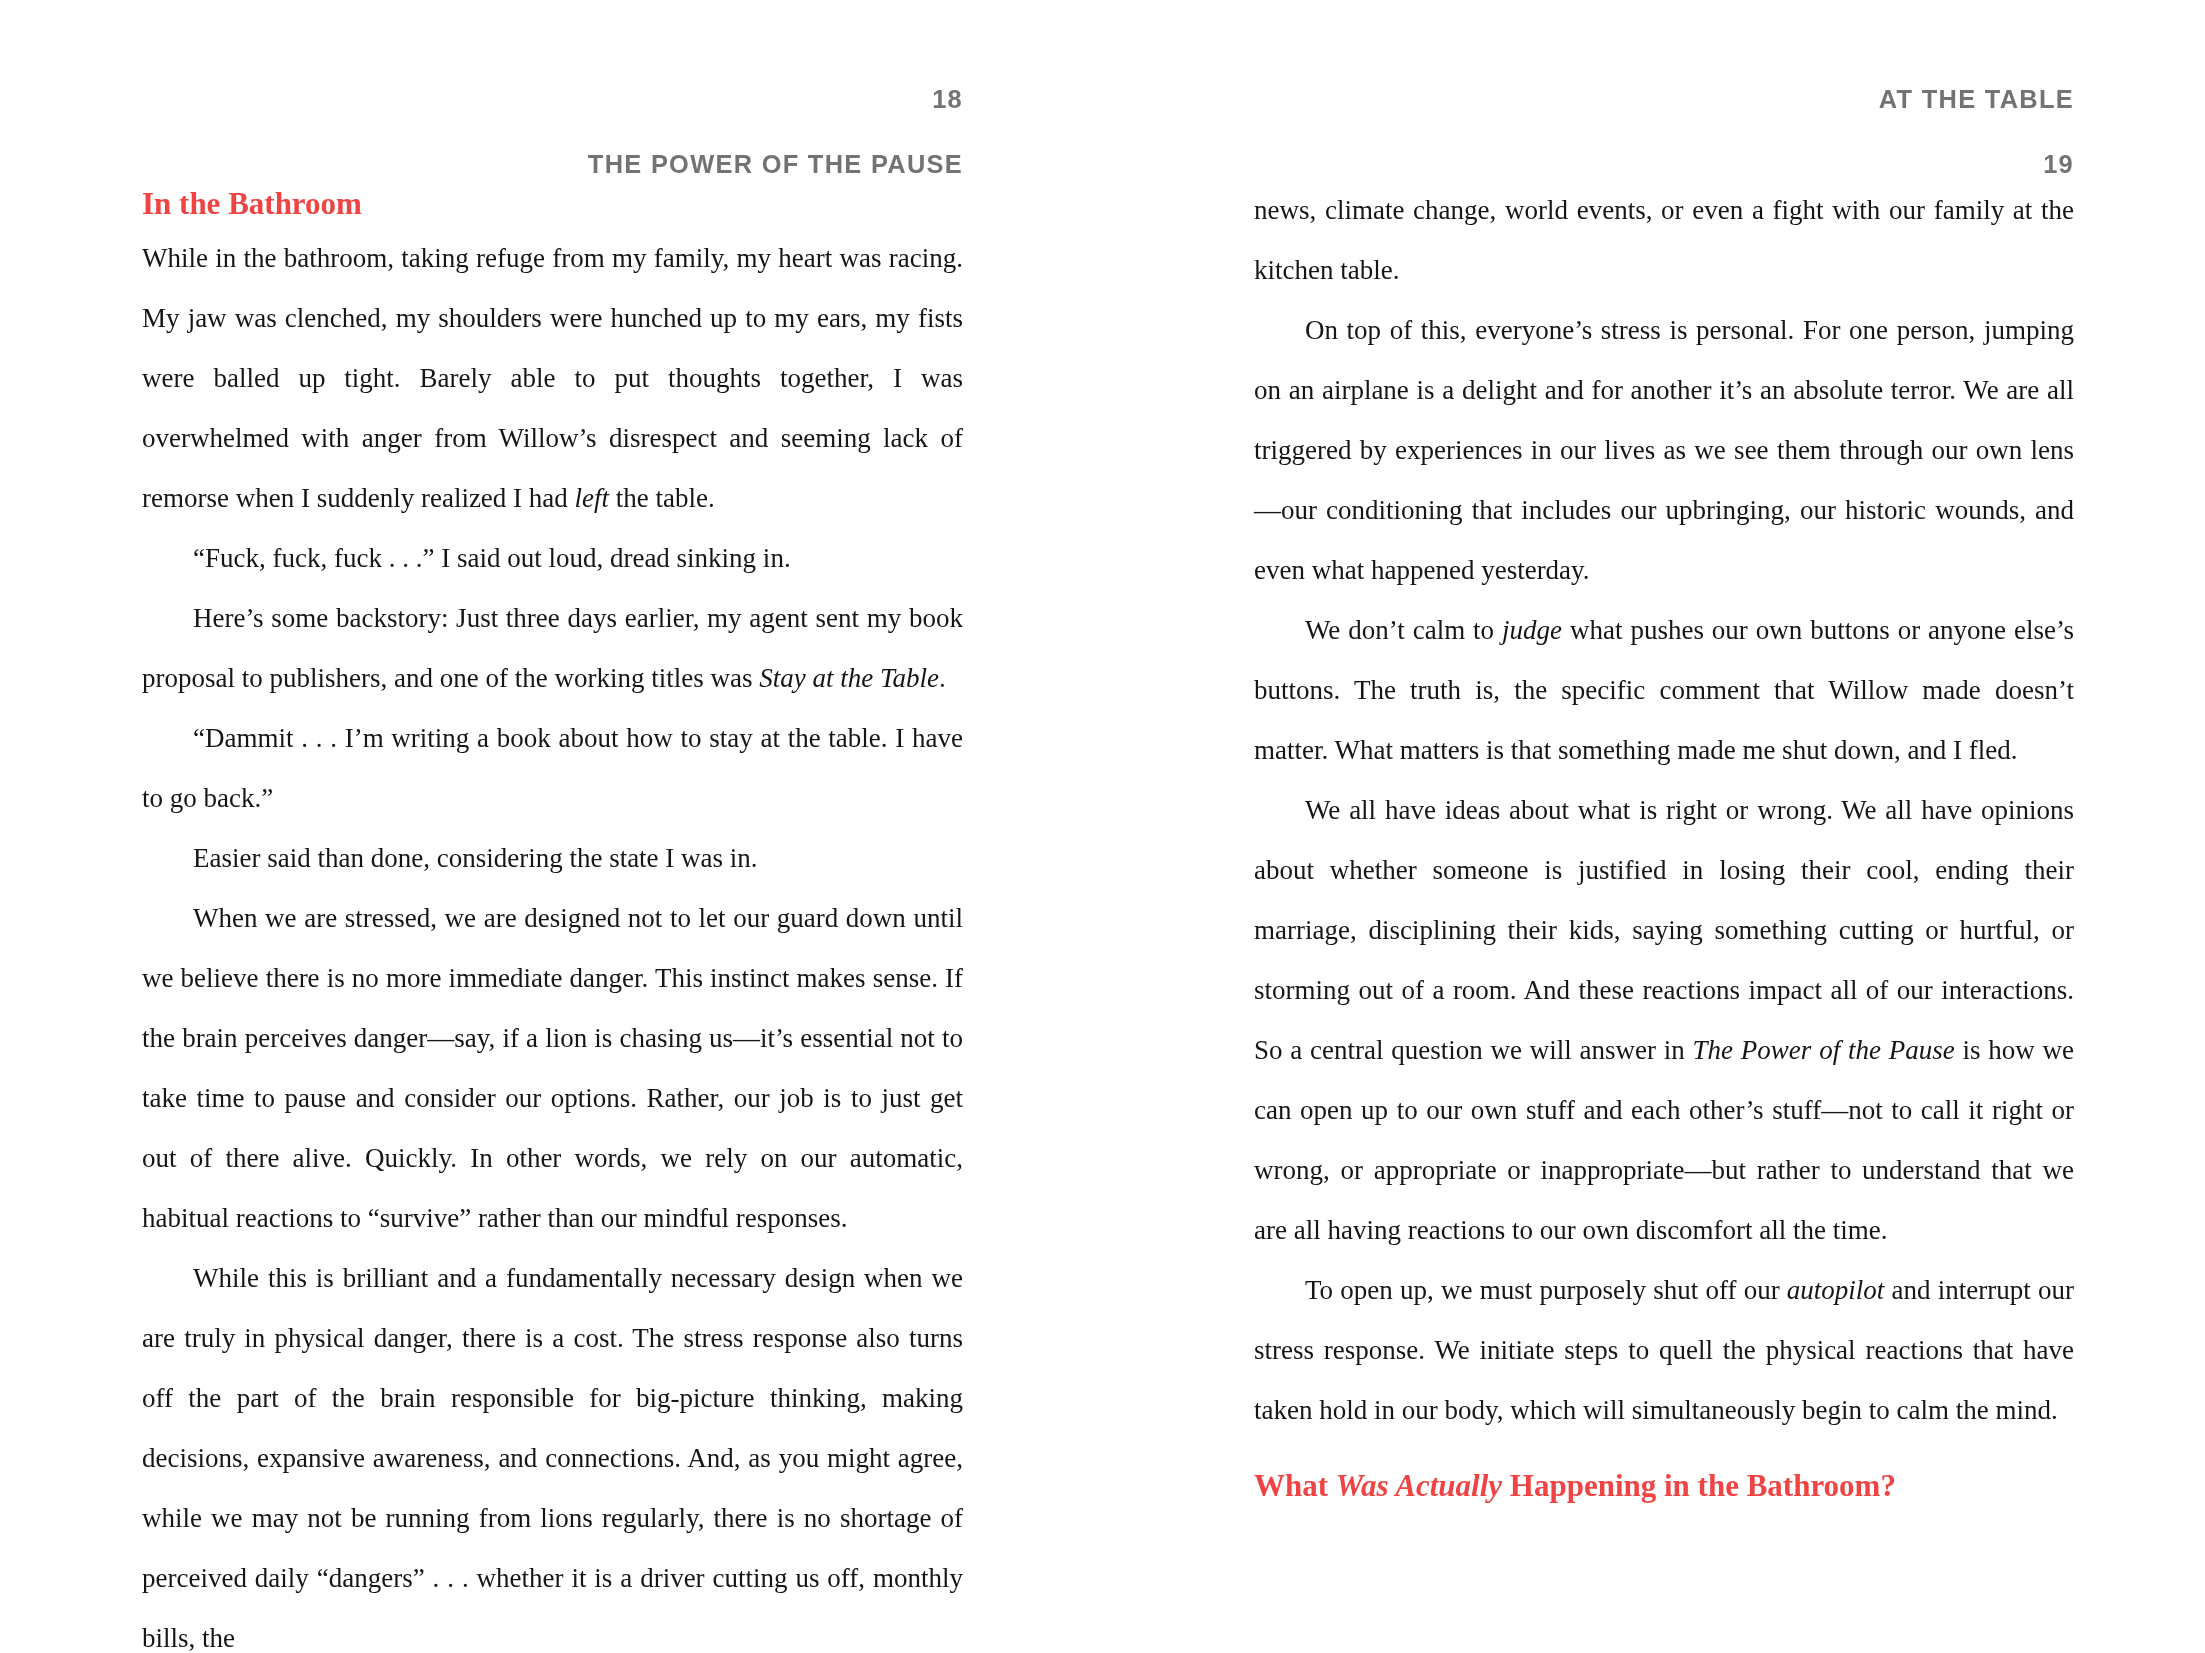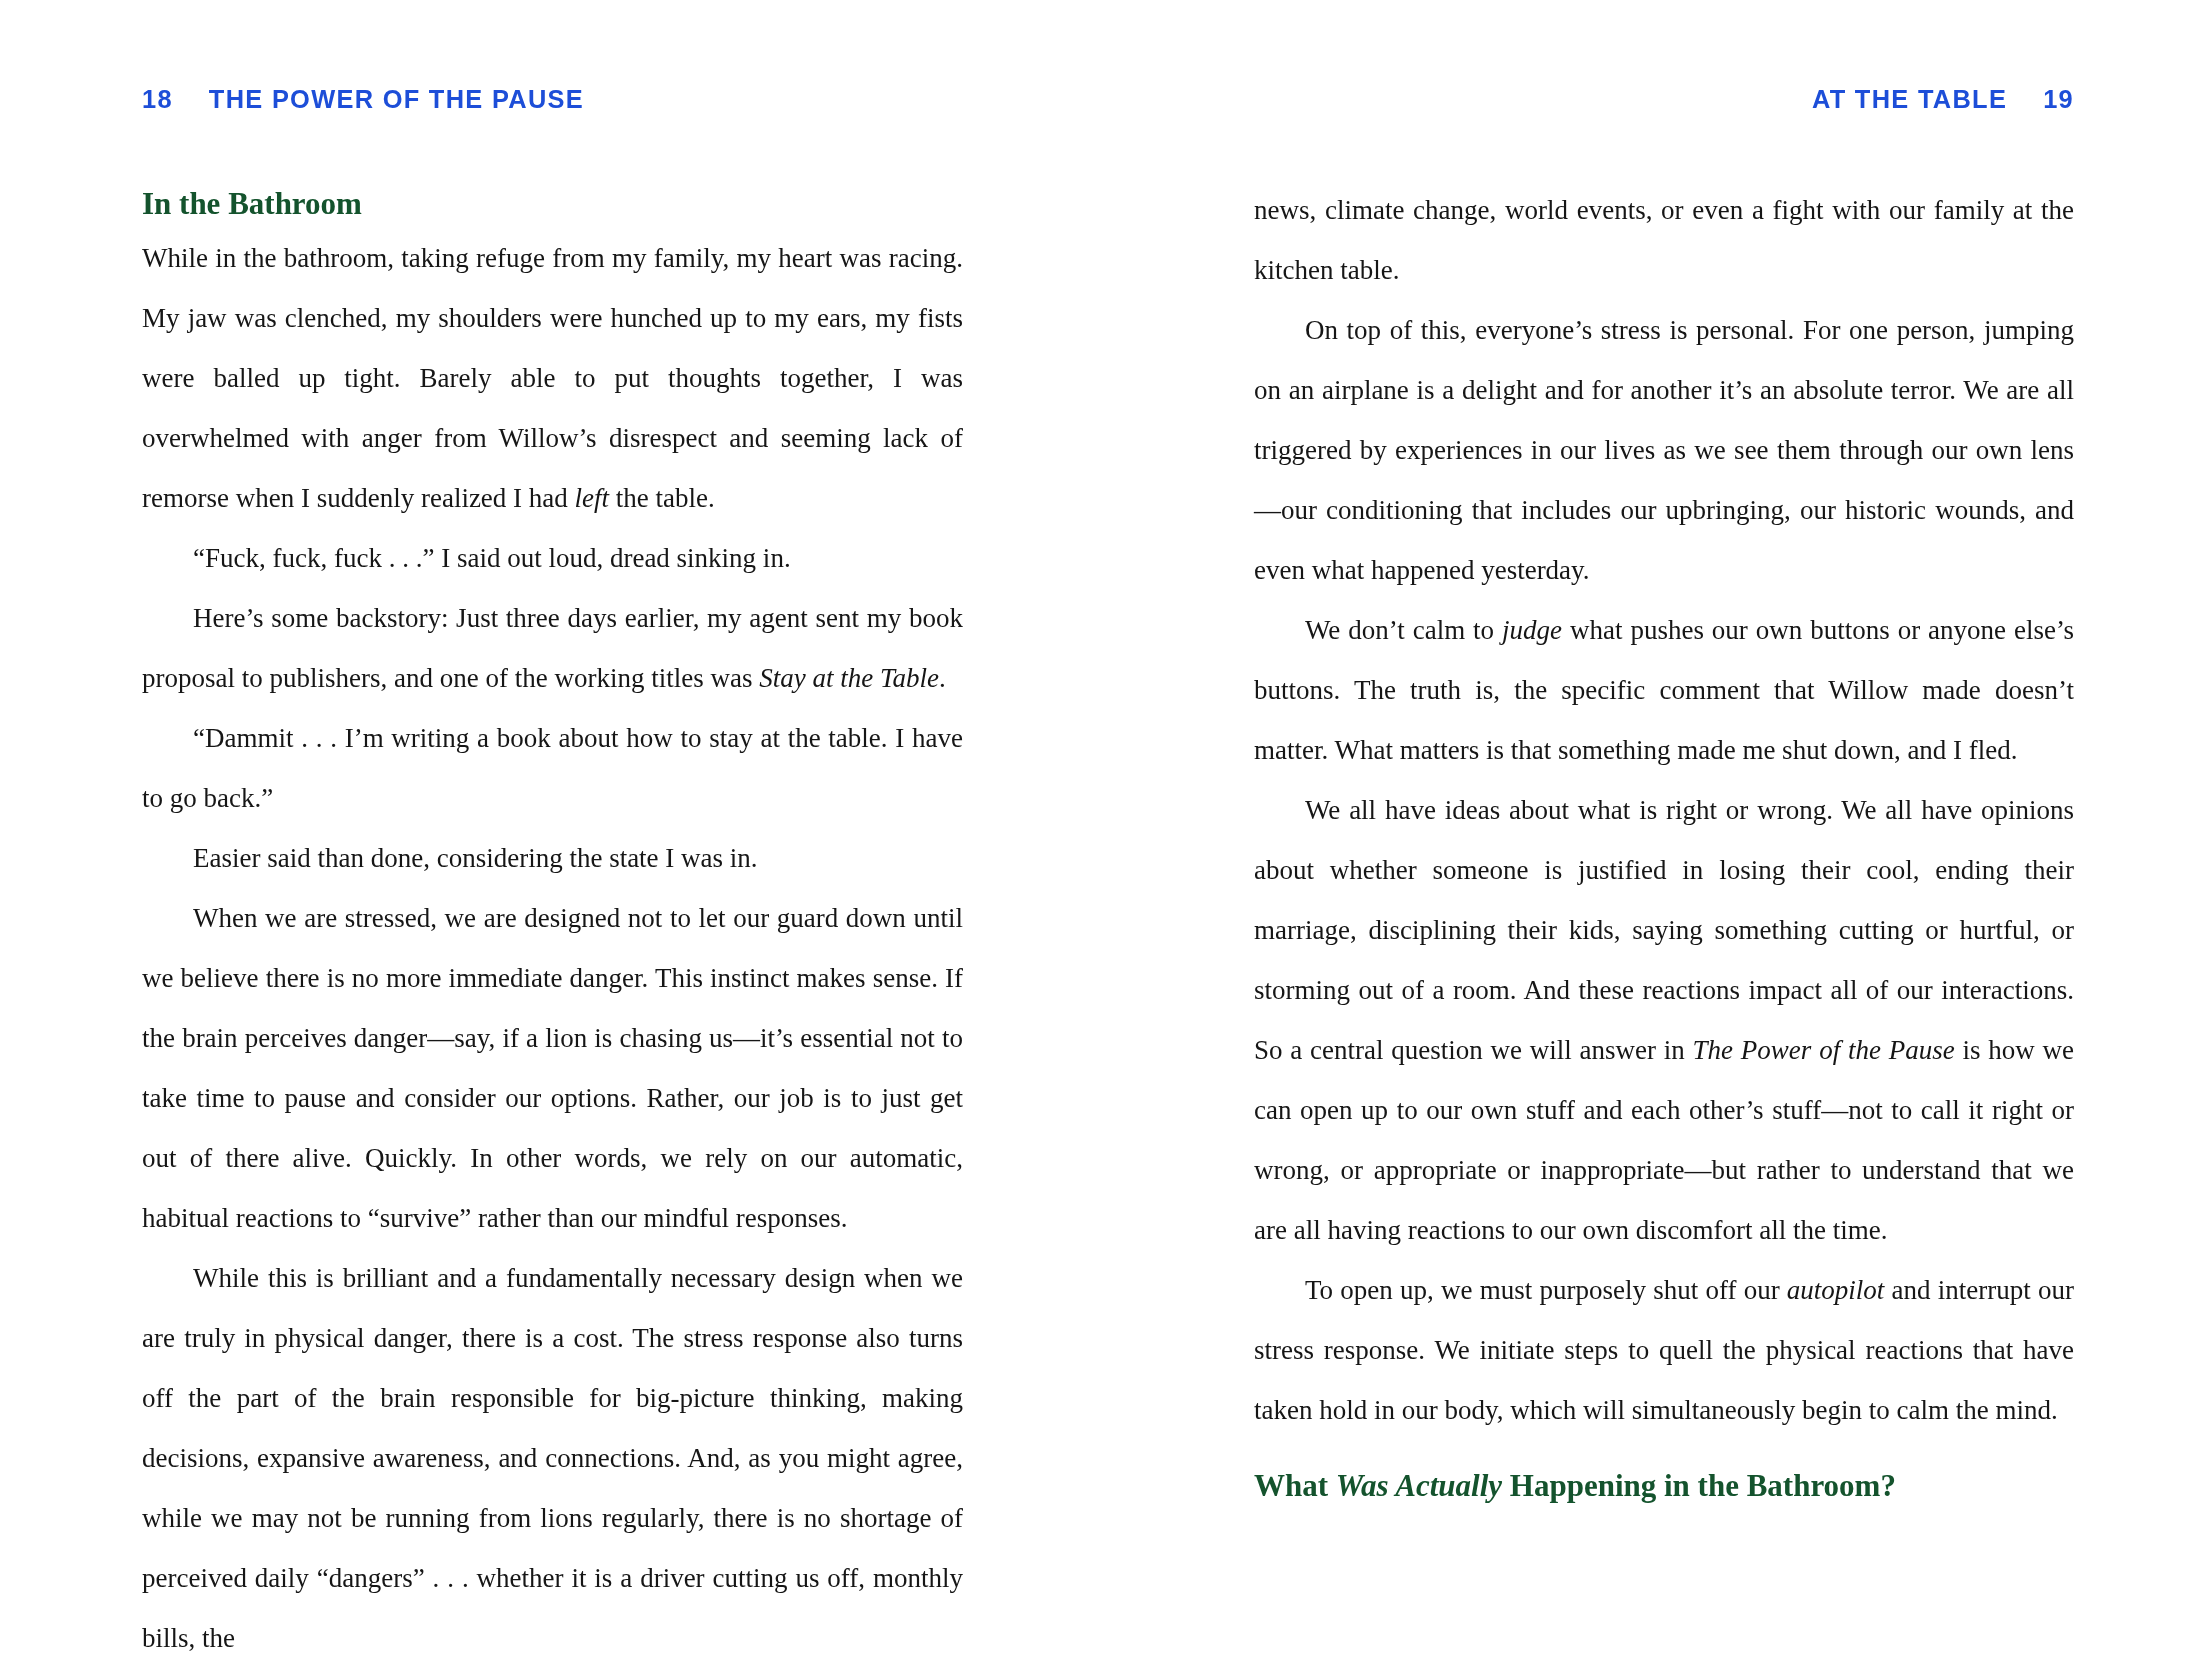--- a/index.html
+++ b/index.html
@@ -16,32 +16,32 @@
     overflow: hidden;
   }
   .page { position: absolute; top: 0; height: 1654px; }
   .page-left  { left: 142px;  width: 821px; }
   .page-right { left: 1254px; width: 820px; }
   .running-header {
     position: absolute; top: 85px; left: 0; width: 100%;
     display: flex; align-items: flex-end; gap: 36px;
     font-family: "Liberation Sans", "DejaVu Sans", sans-serif;
     font-weight: 700; font-size: 25.4px; letter-spacing: 1.3px;
-    color: #1d4ed8; white-space: nowrap;
+    color: #737373; white-space: nowrap; flex-direction: column;
   }
   .running-header.align-right { justify-content: flex-end; }
   .page-body { position: absolute; top: 180px; left: 0; width: 100%; }
   .para {
     font-size: 27px; line-height: 60px;
     text-align: justify; color: #161616;
   }
   .para.indent { text-indent: 51px; }
   .section-heading {
     font-size: 31px; font-weight: 700; line-height: 48px;
-    text-align: left; color: #14532d;
+    text-align: left; color: #ef4444;
   }
   .para + .section-heading { margin-top: 22px; }
   em { }
 </style>
 </head>
 <body>
 
 <div class="spread">
 
   <section class="page page-left">

